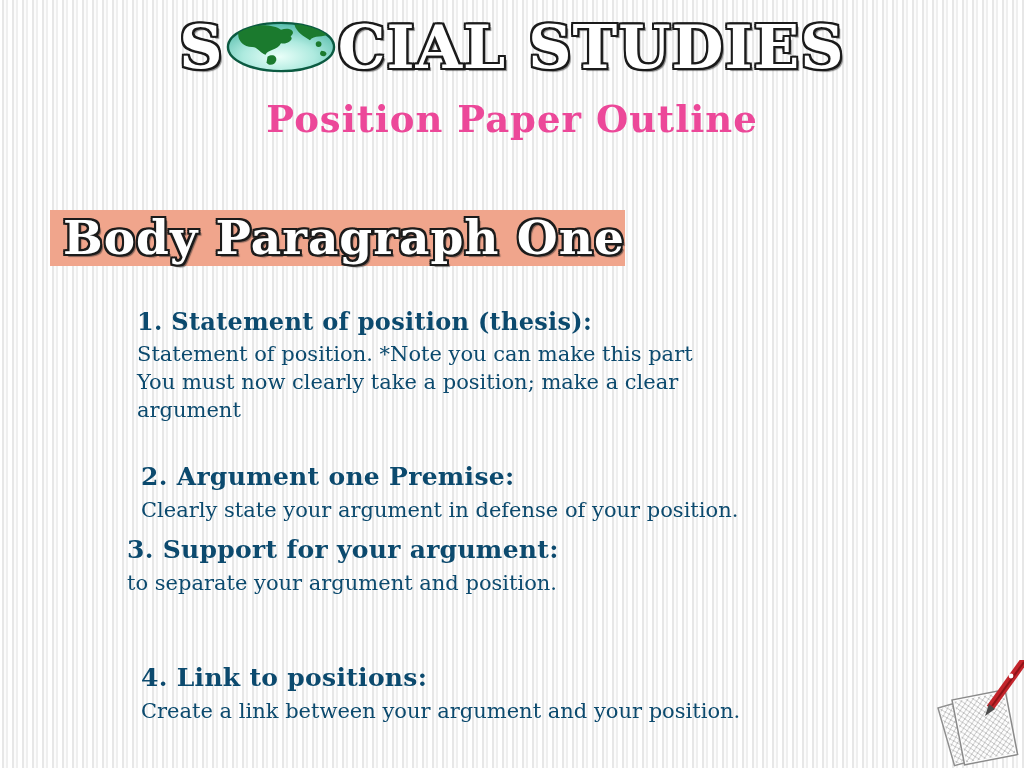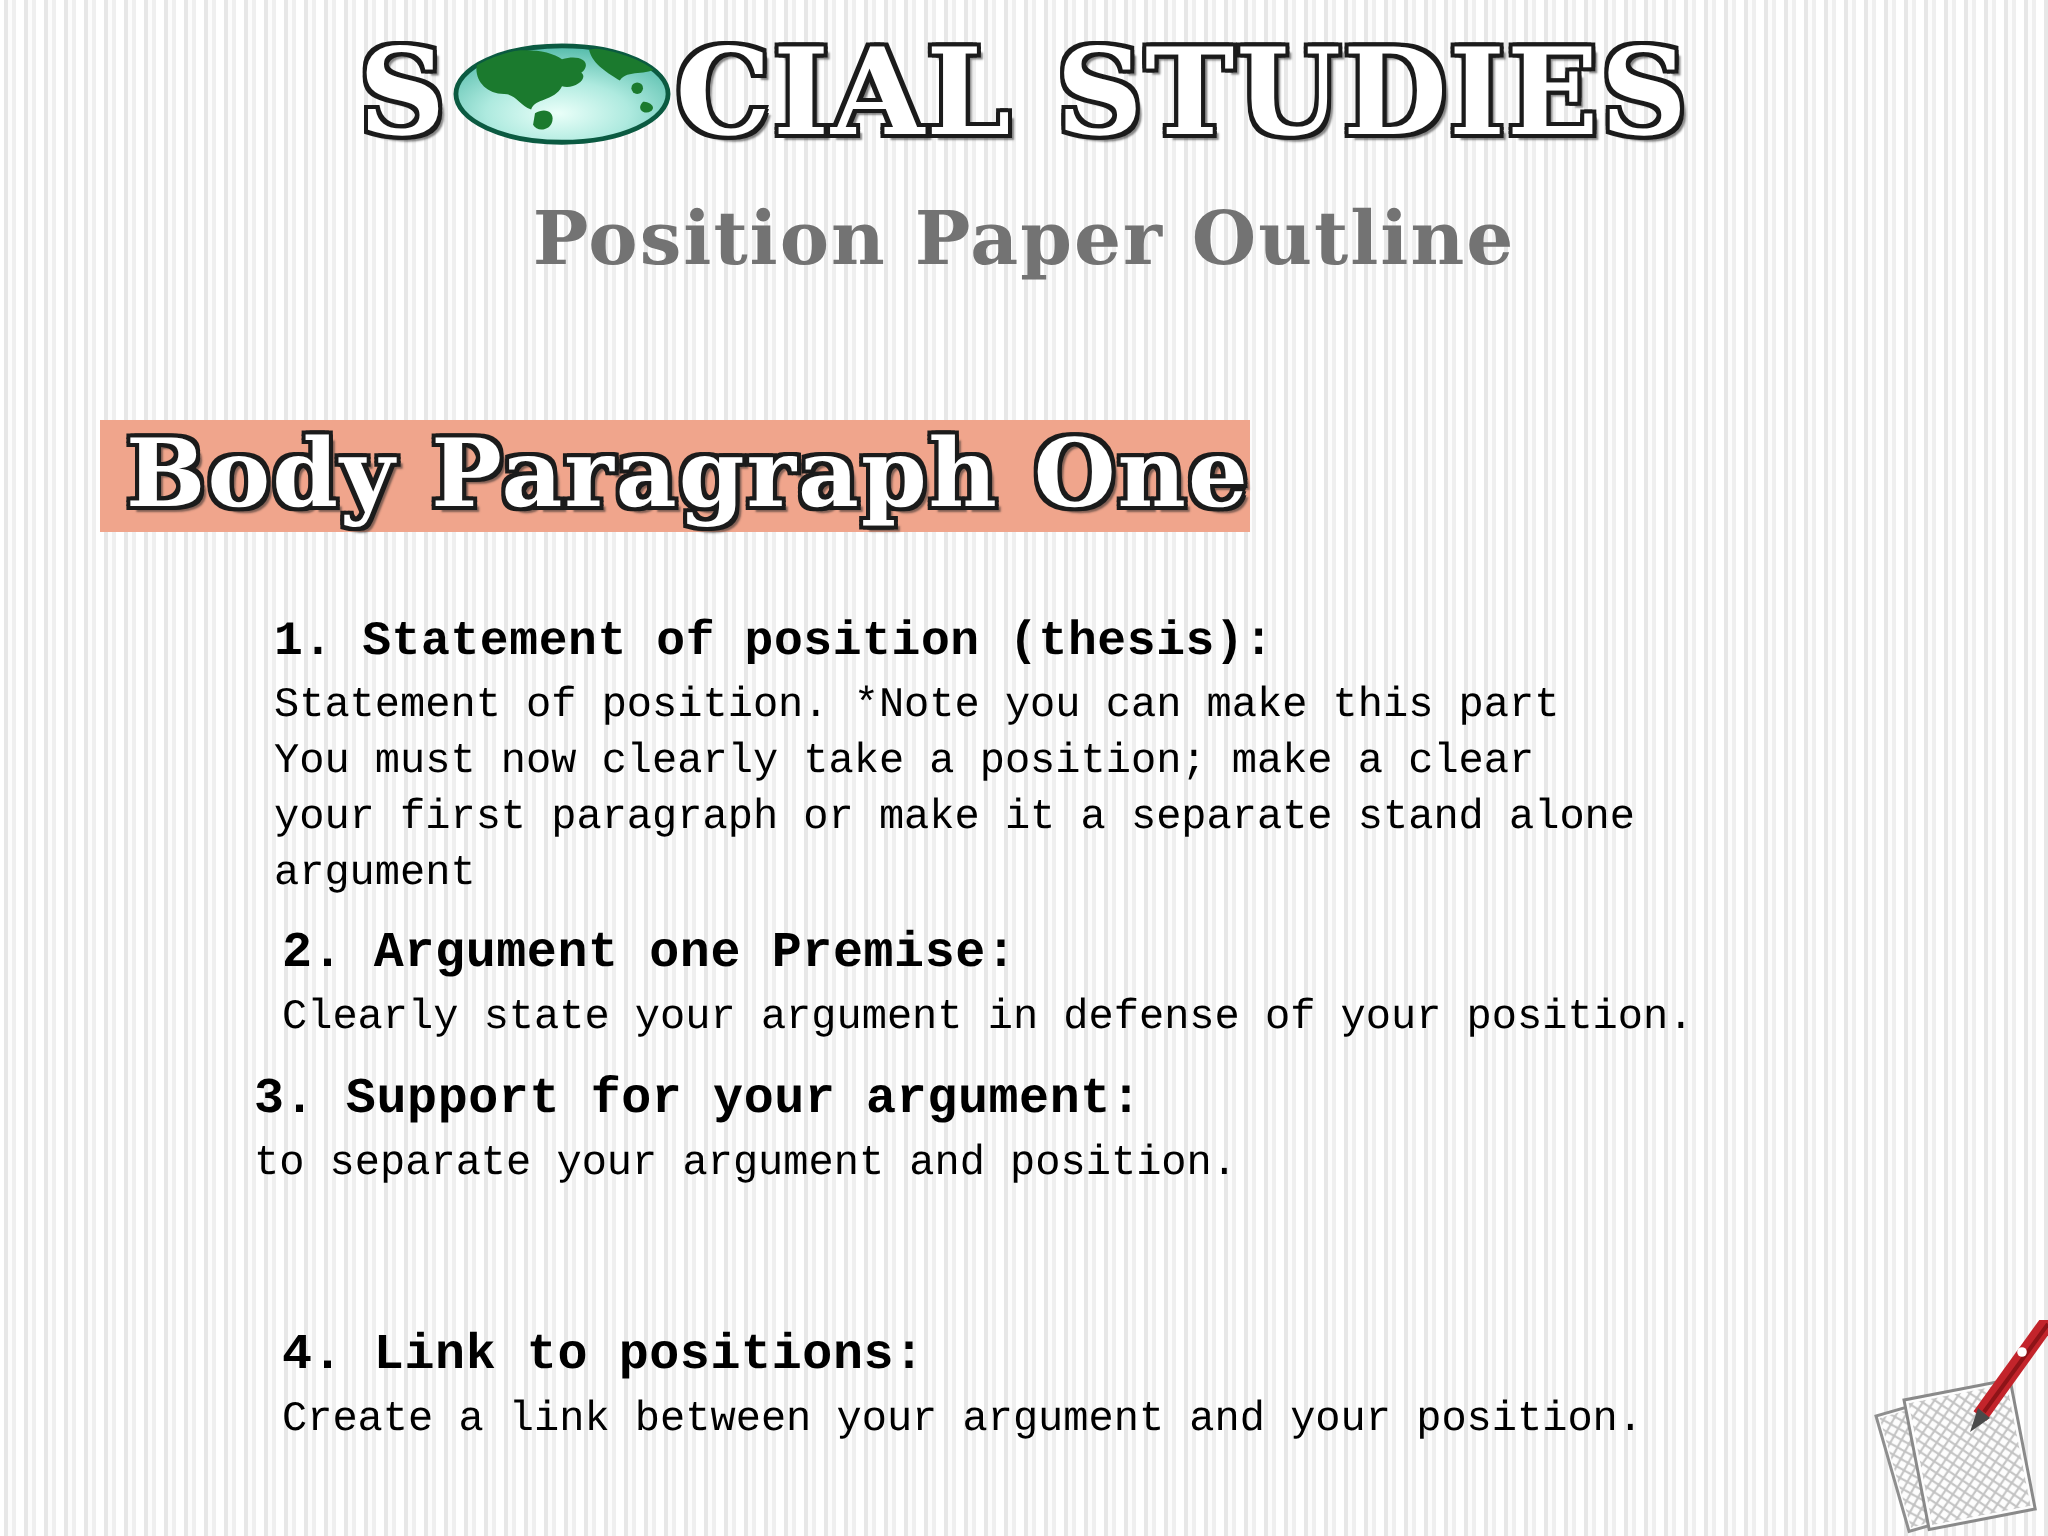--- a/index.html
+++ b/index.html
@@ -32,33 +32,33 @@
   .title-row {
     position: absolute; top: 16px; left: 0; width: 100%;
     display: flex; align-items: center; justify-content: center;
     font-size: 60px; line-height: 62px; white-space: nowrap;
   }
   .globe { width: 112px; height: 54px; margin: 0 1px; flex: 0 0 auto; }
 
   .subtitle {
     position: absolute; top: 97px; left: 0; width: 100%;
     text-align: center;
-    font-size: 37px; font-weight: bold; color: #737373;
+    font-size: 37px; font-weight: bold; color: #ec4899;
     letter-spacing: 1px;
   }
 
   .banner {
     position: absolute; left: 50px; top: 210px;
     width: 575px; height: 56px;
     display: flex; align-items: center;
     padding-left: 13px;
     font-size: 47px; line-height: 72px; white-space: nowrap;
   }
 
-  .item { position: absolute; color: #000000; font-family: Liberation Mono, monospace; }
+  .item { position: absolute; color: #0c4a6e; }
   .item h3 {
     font-size: 25px; font-weight: bold; line-height: 1.15;
     margin-bottom: 4px; letter-spacing: 0.3px; white-space: nowrap;
   }
   .item .body-line {
     font-size: 21px; line-height: 28px; white-space: nowrap;
   }
   .s1 { left: 137px; top: 308px; }
   .s1 h3 { font-size: 24px; }
   .s2 { left: 141px; top: 463px; }
@@ -101,21 +101,20 @@
 
   <div class="banner" style="background-color: rgb(240, 165, 140);">
     <span class="outline-text">Body Paragraph One</span>
   </div>
 
   <section class="item s1">
     <h3>1. Statement of position (thesis):</h3>
     <div>
       <div class="body-line">Statement of position. *Note you can make this part</div>
       <div class="body-line">You must now clearly take a position; make a clear</div>
-      <div class="body-line">your first paragraph or make it a separate stand alone</div>
       <div class="body-line">argument</div>
     </div>
   </section>
 
   <section class="item s2">
     <h3>2. Argument one Premise:</h3>
     <div>
       <div class="body-line">Clearly state your argument in defense of your position.</div>
     </div>
   </section>

